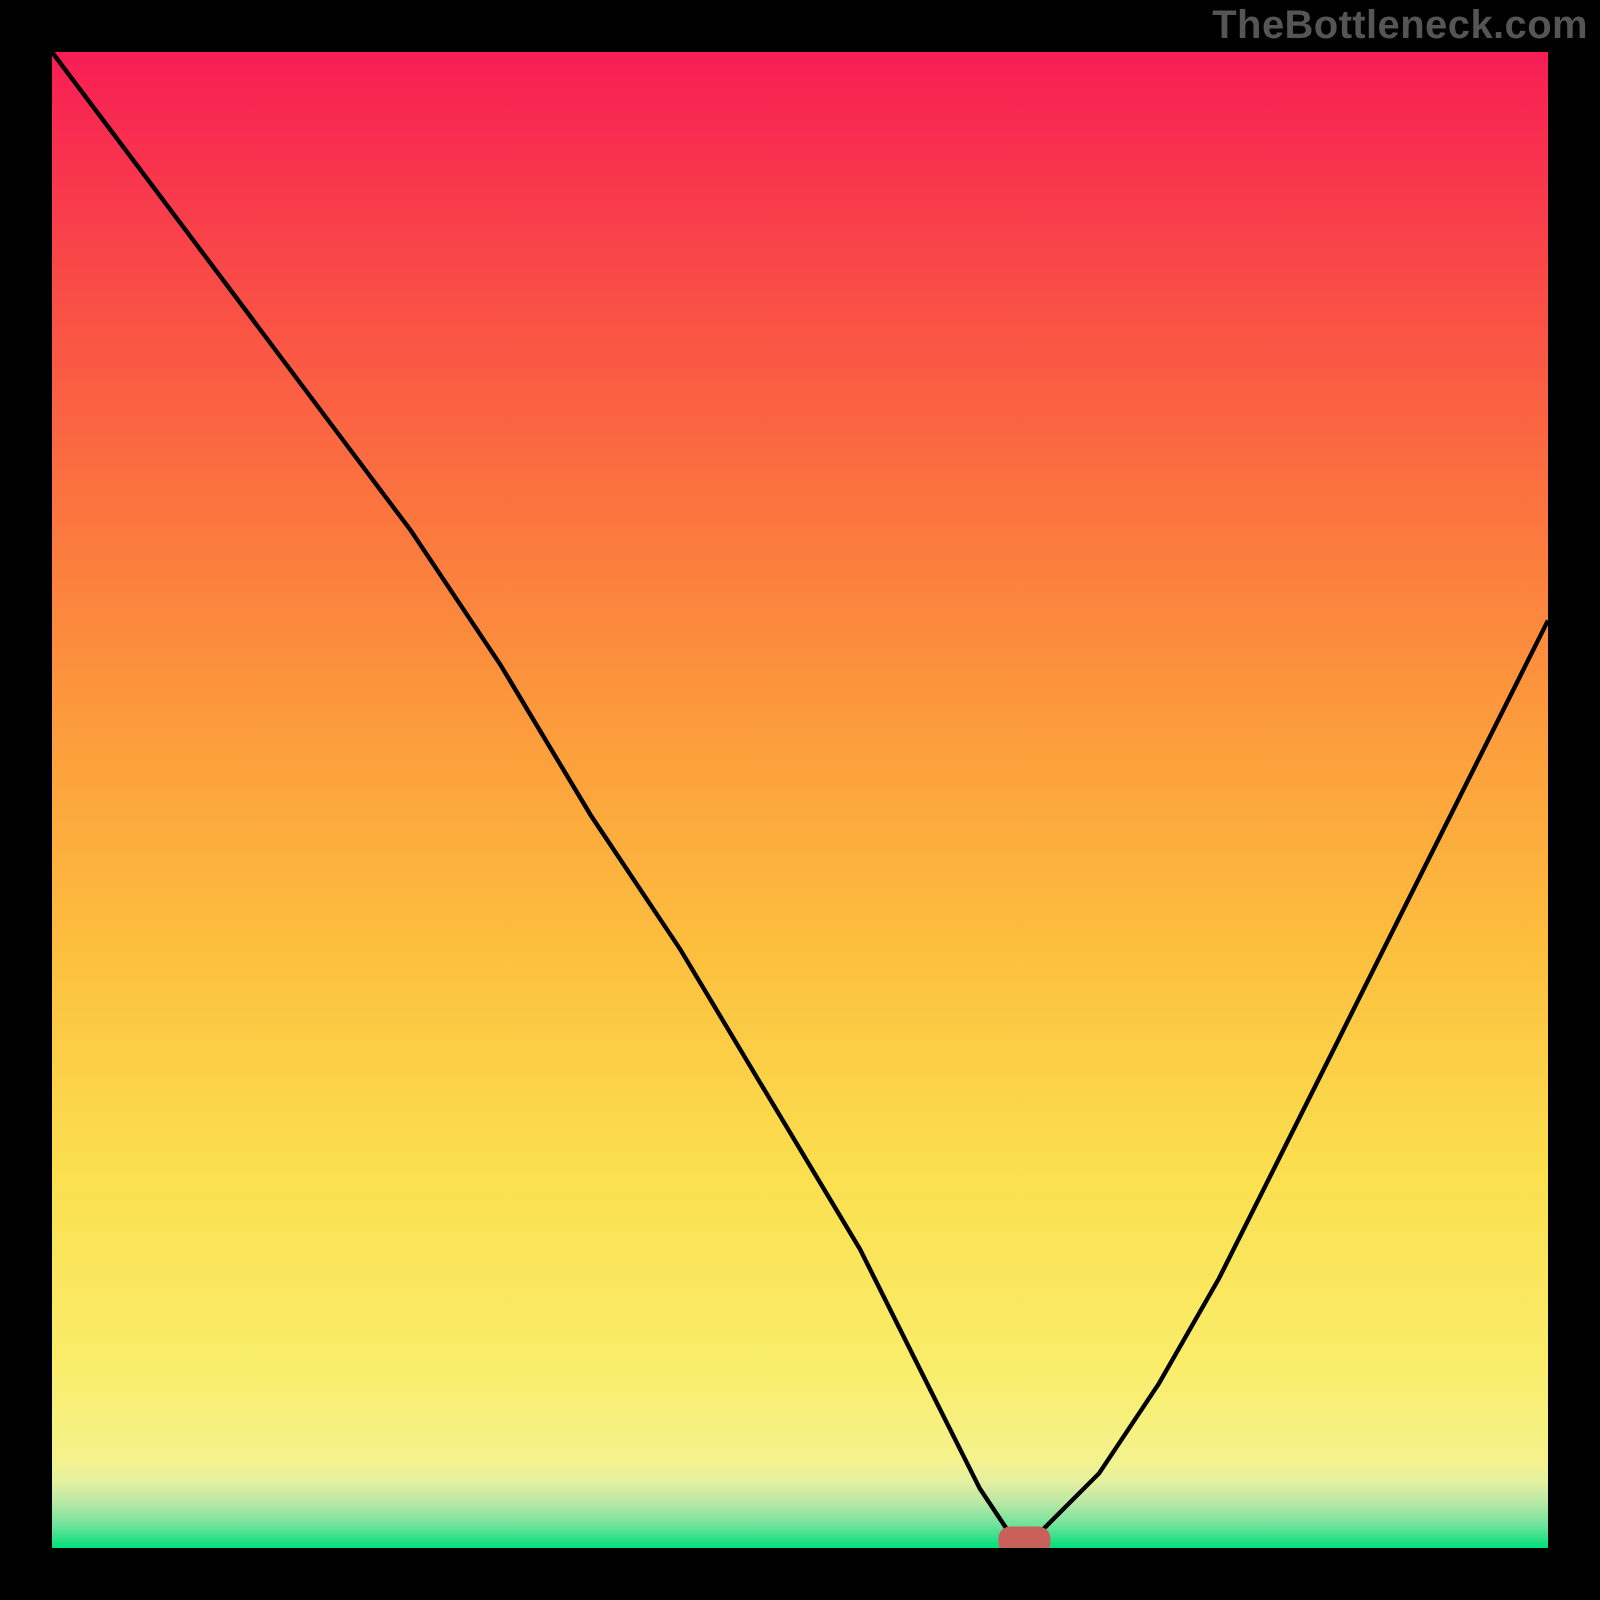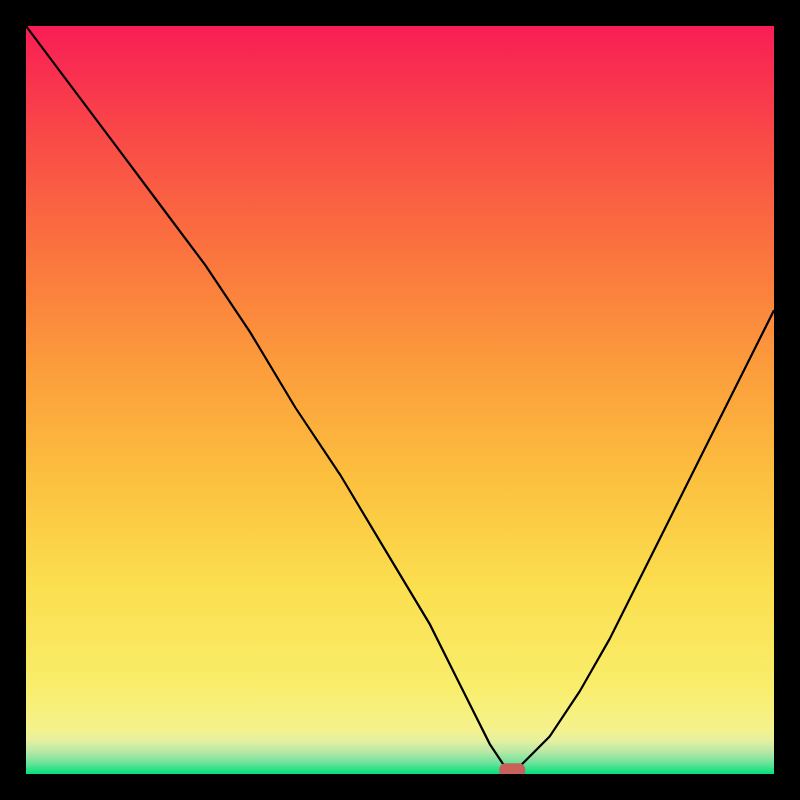--- a/index.html
+++ b/index.html
@@ -34,20 +34,21 @@
     font-size: 20px;
     font-weight: 600;
     letter-spacing: 0.2px;
   }
   svg { display: block; }
 </style>
 </head>
 <body>
 
 <div class="frame">
+  <div class="attribution">TheBottleneck.com</div>
 
   <div class="plot">
     <svg id="chart-svg" width="748" height="748" viewBox="0 0 748 748" preserveAspectRatio="none">
       <defs>
         <linearGradient id="bg-grad" x1="0" y1="1" x2="0" y2="0">
             <stop offset="0.00%" stop-color="#00e07a"></stop>
             <stop offset="1.50%" stop-color="#6ee29c"></stop>
             <stop offset="3.00%" stop-color="#b8e8a5"></stop>
             <stop offset="4.50%" stop-color="#e6f09f"></stop>
             <stop offset="6.00%" stop-color="#f5f28c"></stop>

